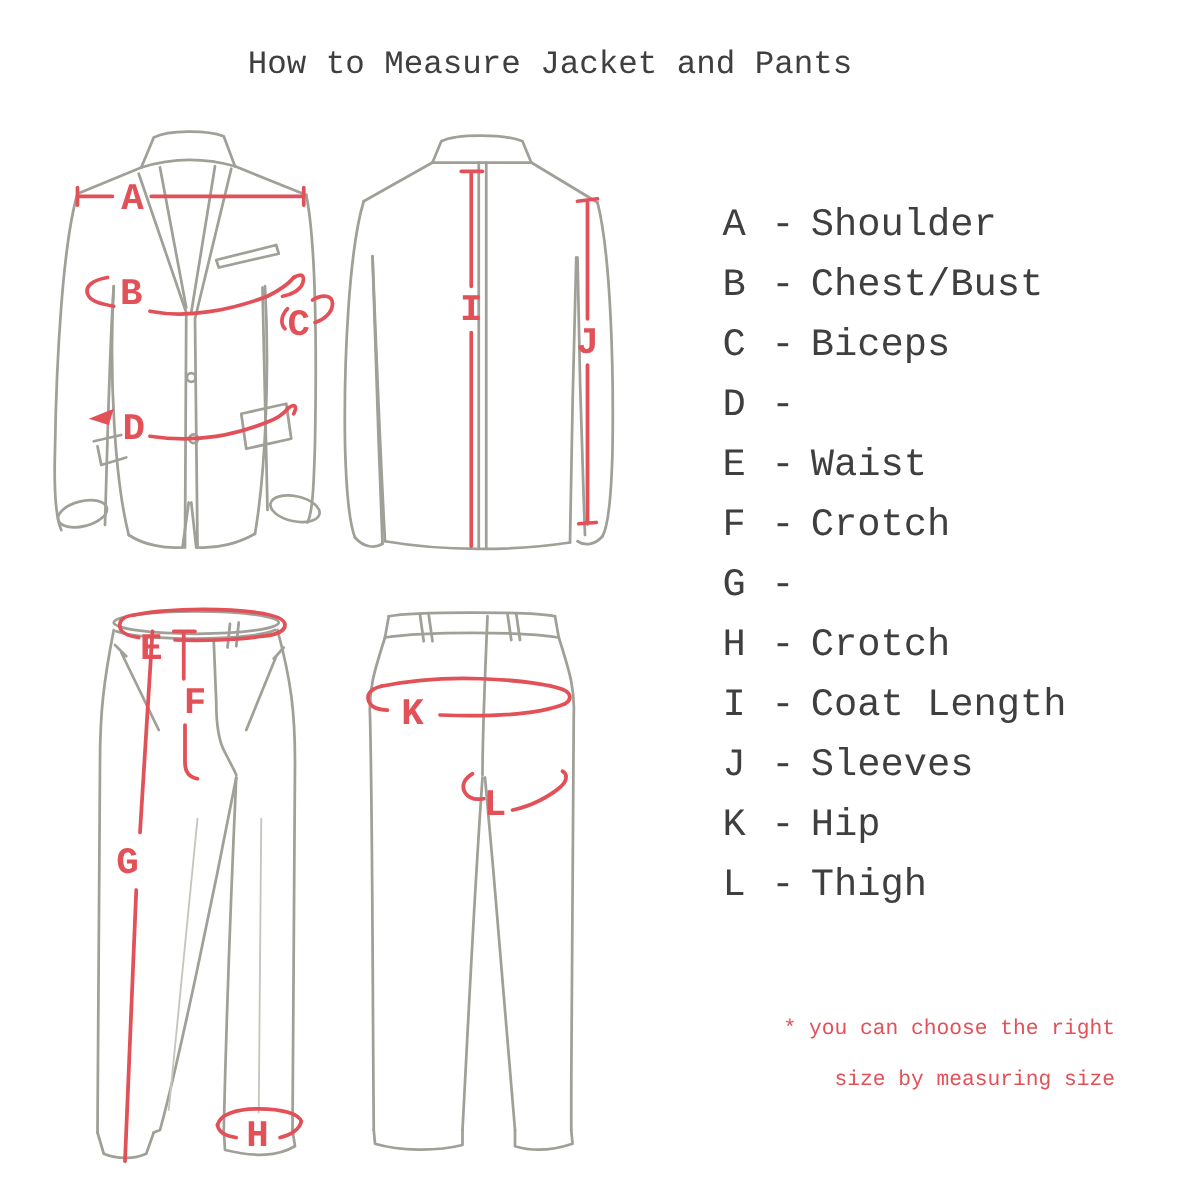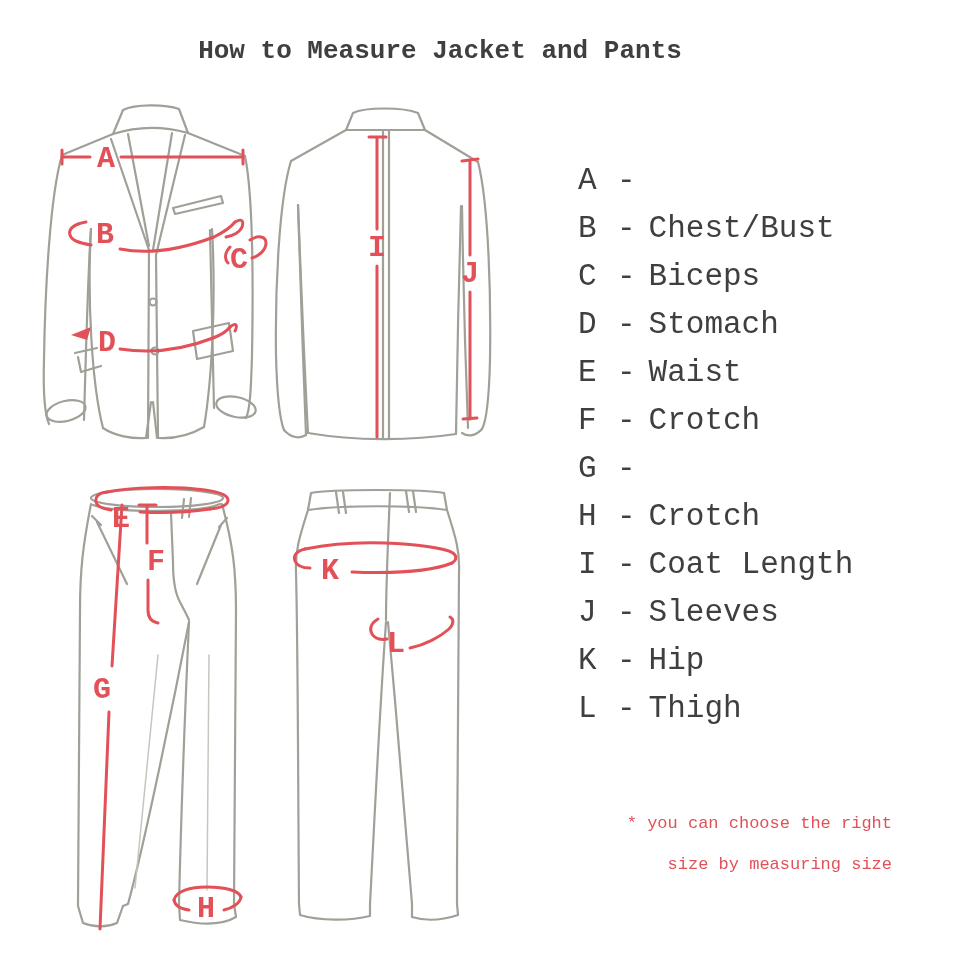--- a/index.html
+++ b/index.html
@@ -8,21 +8,21 @@
     --outline-light:#c6c6bf;
     --text:#3f3f3f;
   }
   html,body{margin:0;padding:0;background:#ffffff;}
   .page{
     position:relative;width:960px;height:960px;background:#ffffff;overflow:hidden;
     font-family:"Liberation Mono", monospace;
   }
   .title{
     position:absolute;top:36px;left:0;width:880px;margin:0;
-    text-align:center;font-size:26px;font-weight:bold;letter-spacing:0px;
+    text-align:center;font-size:26px;font-weight:normal;letter-spacing:0px;
     color:var(--text);font-family:"Liberation Mono", monospace;
   }
   .diagram{position:absolute;top:0;left:0;width:960px;height:960px;}
   .g{stroke:var(--outline);fill:none;stroke-width:2.2;stroke-linecap:round;stroke-linejoin:round;}
   .gl{stroke:var(--outline-light);fill:none;stroke-width:1.5;stroke-linecap:round;}
   .gf{fill:none;stroke:var(--outline);stroke-width:2.2;}
   .r{stroke:var(--accent);fill:none;stroke-width:3;stroke-linecap:round;stroke-linejoin:round;}
   .rf{fill:var(--accent);stroke:none;}
   .m-label{
     fill:var(--accent);font-family:"Liberation Mono", monospace;
@@ -191,35 +191,35 @@
       <path class="r" d="M378,619 C371,623 369,629 372,634 C375,639 381,640 387,639"></path>
       <path class="r" d="M410,648 C425,645 440,637 449,629 C454,624 454,619 450,617"></path>
       <text class="m-label" x="396" y="652">L</text>
     </g>
   </svg>
 
   <ul class="legend">
     <li>
         <span class="letter">A</span>
         <span class="sep">-</span>
+        <span>Shoulder</span>
       </li>
     <li>
         <span class="letter">B</span>
         <span class="sep">-</span>
         <span>Chest/Bust</span>
       </li>
     <li>
         <span class="letter">C</span>
         <span class="sep">-</span>
         <span>Biceps</span>
       </li>
     <li>
         <span class="letter">D</span>
         <span class="sep">-</span>
-        <span>Stomach</span>
       </li>
     <li>
         <span class="letter">E</span>
         <span class="sep">-</span>
         <span>Waist</span>
       </li>
     <li>
         <span class="letter">F</span>
         <span class="sep">-</span>
         <span>Crotch</span>

